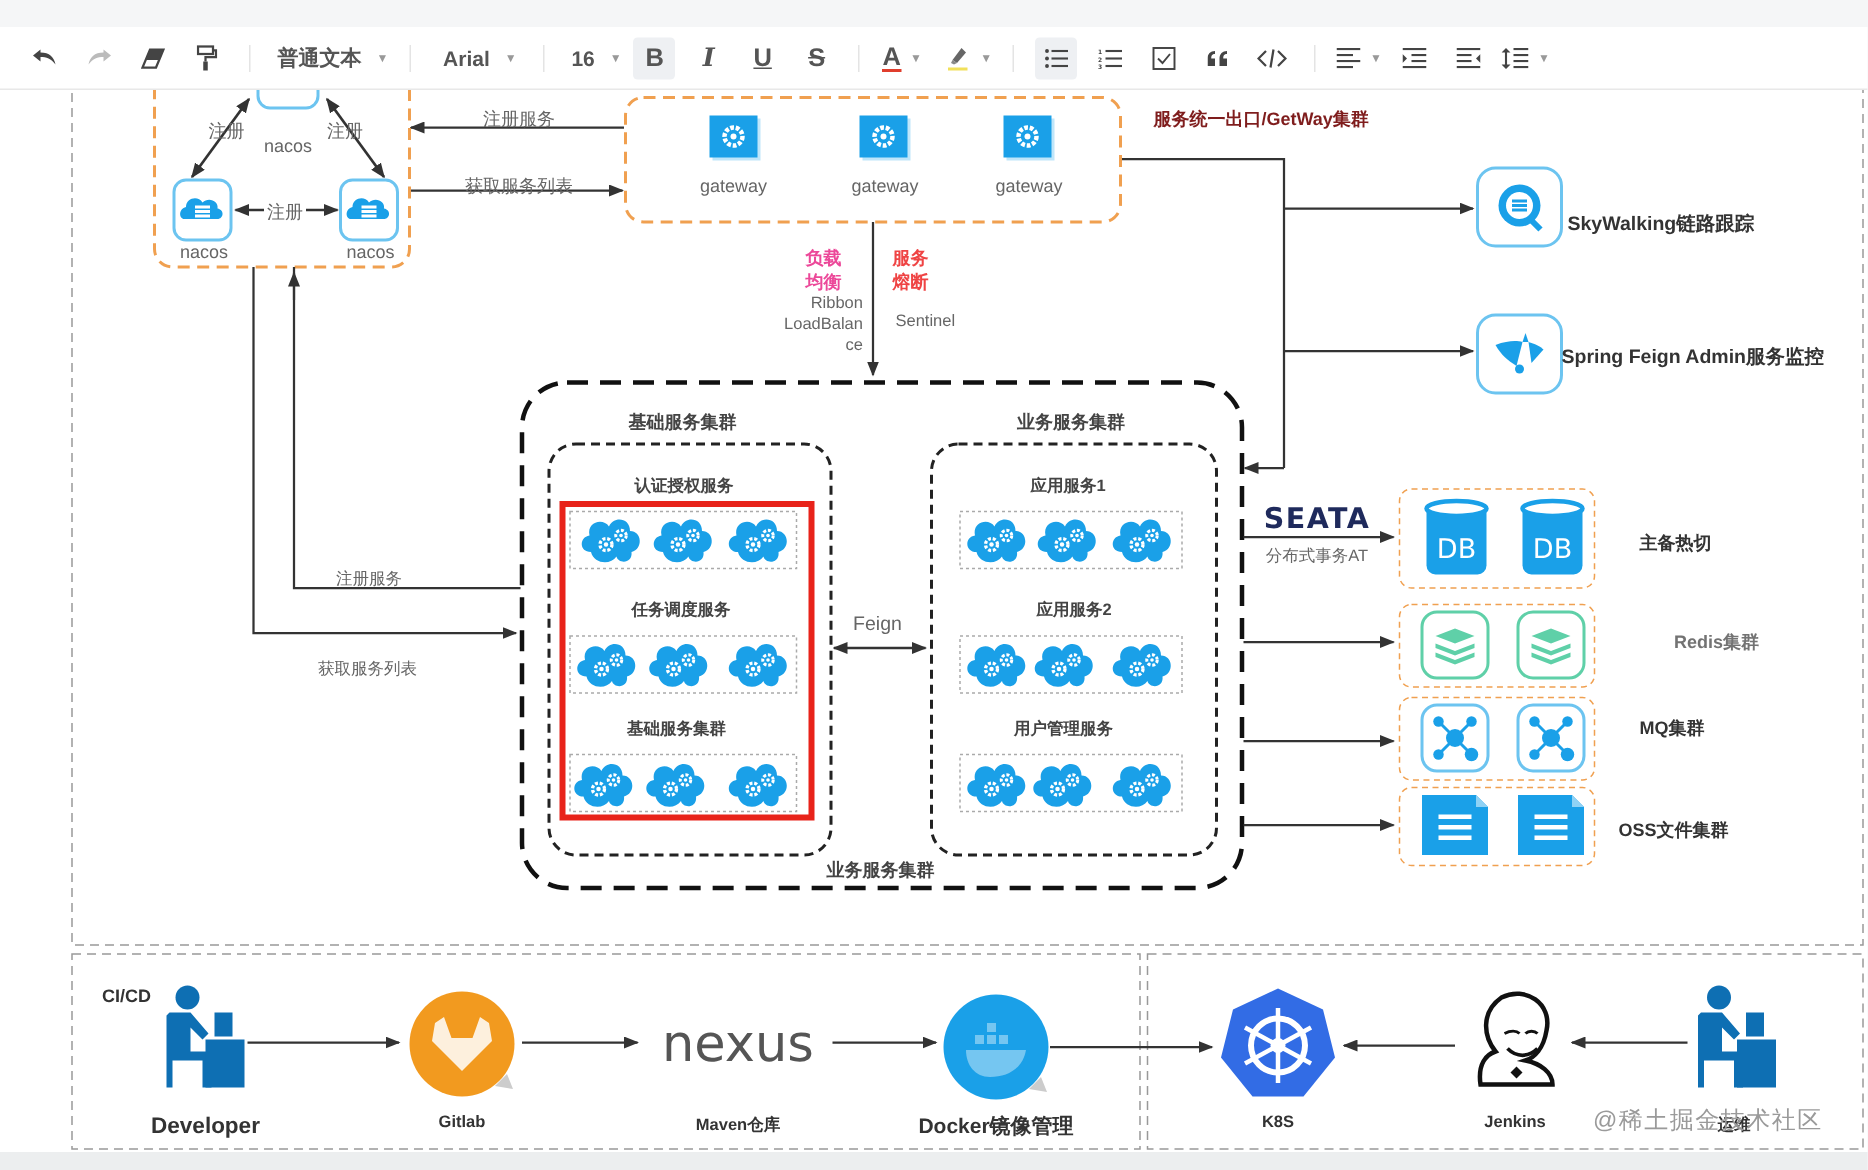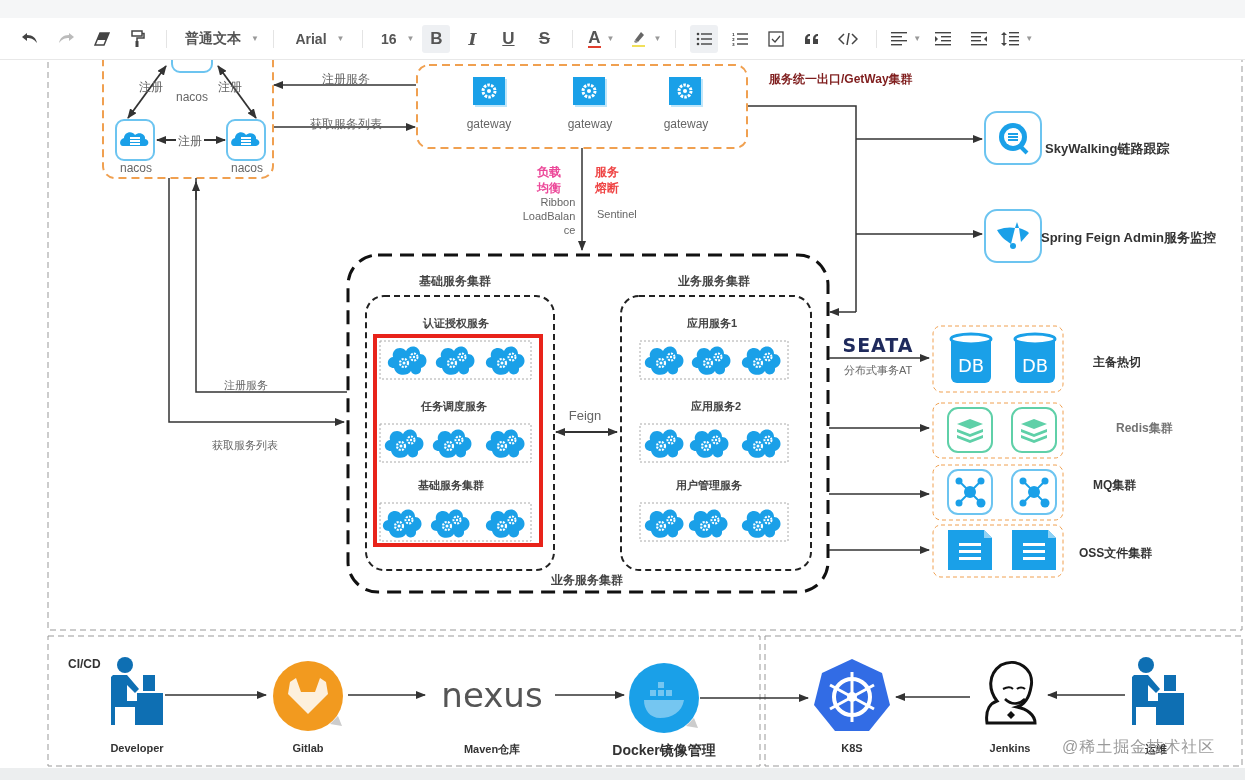--- a/index.html
+++ b/index.html
@@ -462,21 +462,21 @@
   <div class="lbl g" style="left:224px;top:318px;font-size:11px">注册服务</div>
   <div class="lbl g" style="left:212px;top:378px;font-size:11px">获取服务列表</div>
 
   <div class="lbl g c" style="left:878px;top:303px;font-size:11px">分布式事务AT</div>
   <div class="lbl b" style="left:1093px;top:294px;color:#333">主备热切</div>
   <div class="lbl b" style="left:1116px;top:360px;color:#737373">Redis集群</div>
   <div class="lbl b" style="left:1093px;top:417px;color:#333">MQ集群</div>
   <div class="lbl b" style="left:1079px;top:485px;color:#333">OSS文件集群</div>
 
   <div class="lbl b" style="left:68px;top:597px;color:#333">CI/CD</div>
-  <div class="lbl b c" style="left:137px;top:682px;font-size:11px;color:#333">Developer</div>
+  <div class="lbl b c" style="left:137px;top:682px;font-size:15px;color:#333">Developer</div>
   <div class="lbl b c" style="left:308px;top:682px;font-size:11px;color:#333">Gitlab</div>
   <div class="lbl b c" style="left:492px;top:682px;font-size:11px;color:#333">Maven仓库</div>
   <div class="lbl b c" style="left:664px;top:682px;font-size:14px;color:#333">Docker镜像管理</div>
   <div class="lbl b c" style="left:852px;top:682px;font-size:11px;color:#333">K8S</div>
   <div class="lbl b c" style="left:1010px;top:682px;font-size:11px;color:#333">Jenkins</div>
   <div class="lbl b c" style="left:1156px;top:682px;font-size:11px;color:#333">运维</div>
 </div>
 
 <div class="watermark">@稀土掘金技术社区</div>
 <div class="bottomstrip"></div>

